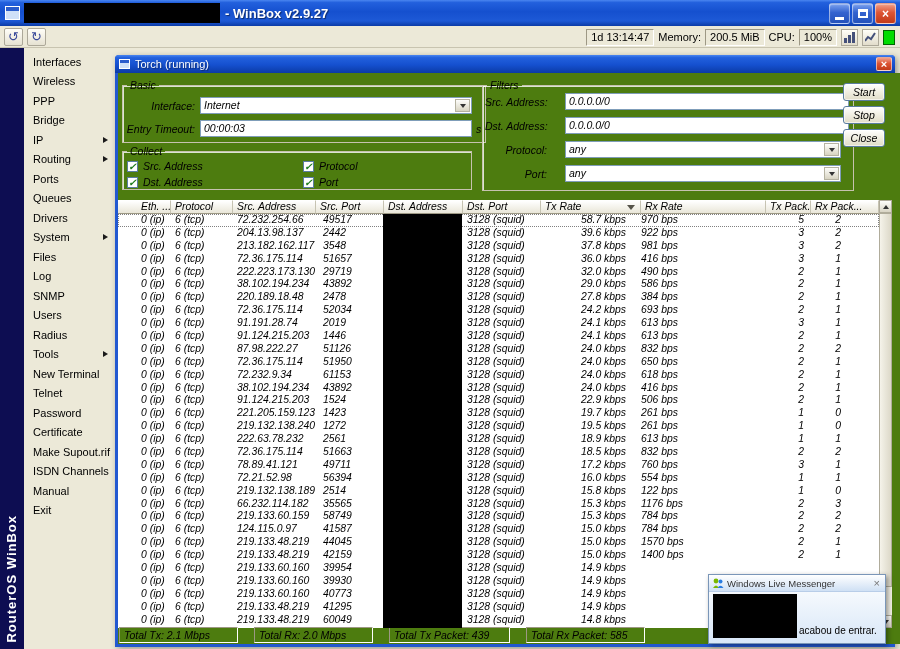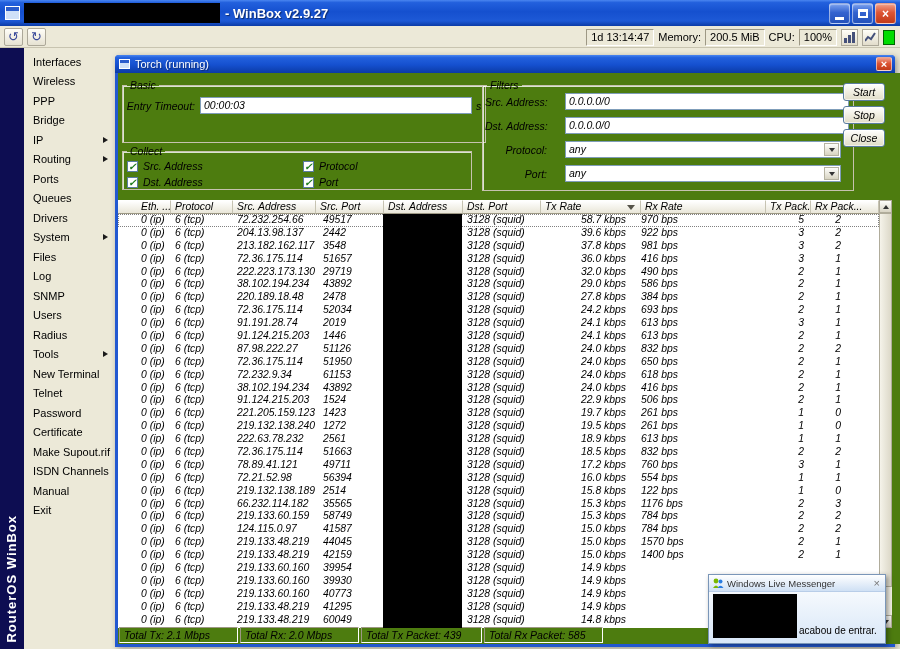--- a/index.html
+++ b/index.html
@@ -106,21 +106,21 @@
   .tcell.c9{text-align:right;padding-right:38px;}
   .col-redaction{position:absolute;left:265px;top:141px;width:79px;height:414px;background:#000;z-index:5;}
 
   
   .vscroll{position:absolute;left:761px;top:127px;width:13px;height:428px;background:#f2f0e5;}
   .sbtn{position:absolute;left:0;width:13px;height:13px;background:linear-gradient(#fdfdfb,#d8d4c4);border:1px solid #b0ac9b;display:flex;align-items:center;justify-content:center;}
   .sbtn.up{top:0;} .sbtn.down{bottom:0;}
   .sthumb{position:absolute;left:0;top:13px;width:13px;height:374px;background:linear-gradient(90deg,#f5f3ea,#dcd8c8);border:1px solid #b0ac9b;}
 
   
-  #totals-bar{position:absolute;left:1px;top:554px;width:772px;height:16px;display:flex;gap:2px;}
+  #totals-bar{position:absolute;left:1px;top:554px;width:772px;height:16px;display:flex;gap:16px;}
   .tpanel{border:1px solid;border-color:#9d9884 #fff #fff #9d9884;font-size:10.5px;line-height:13px;padding:1px 0 0 4px;white-space:nowrap;overflow:hidden;}
   .tp0{width:119px;} .tp1{width:119px;} .tp2{width:121px;} .tp3{width:119px;}
 
   
   .msn{position:absolute;left:708px;top:574px;width:178px;height:70px;background:linear-gradient(#ffffff,#d8e7f8);
     border:1px solid #7a96b8;box-shadow:2px 2px 5px rgba(0,0,0,.4);z-index:20;}
   .msn-head{height:17px;background:linear-gradient(#ffffff,#cfe0f4);border-bottom:1px solid #b8cde8;display:flex;align-items:center;padding:0 3px;}
   .msn-title{font-size:9.5px;color:#333;margin-left:3px;white-space:nowrap;flex:1 1 auto;overflow:hidden;}
   .msn-x{font-size:11px;color:#777;line-height:1;padding:0 2px;}
   .msn-redacted{position:absolute;left:4px;top:19px;width:84px;height:44px;background:#000;}
@@ -261,20 +261,29 @@
   <div class="torch">
     <div class="torch-titlebar">
       <div class="torch-icon"></div>
       <div class="torch-title">Torch (running)</div>
       <div class="torch-x">×</div>
     </div>
     <div class="torch-body">
 
       <fieldset class="fs-basic">
         <legend>Basic</legend>
+        <div class="form-row">
+          <span class="flabel">Interface:</span>
+          <div class="field combo w-basic">
+            <span>Internet</span>
+            <span class="combo-btn">
+                <span class="tri-down"></span>
+              </span>
+          </div>
+        </div>
         <div class="form-row">
           <span class="flabel">Entry Timeout:</span>
           <div class="field w-basic">
             <span>00:00:03</span>
           </div>
           <span class="suffix">s</span>
         </div>
       </fieldset>
 
       <fieldset class="fs-collect">

